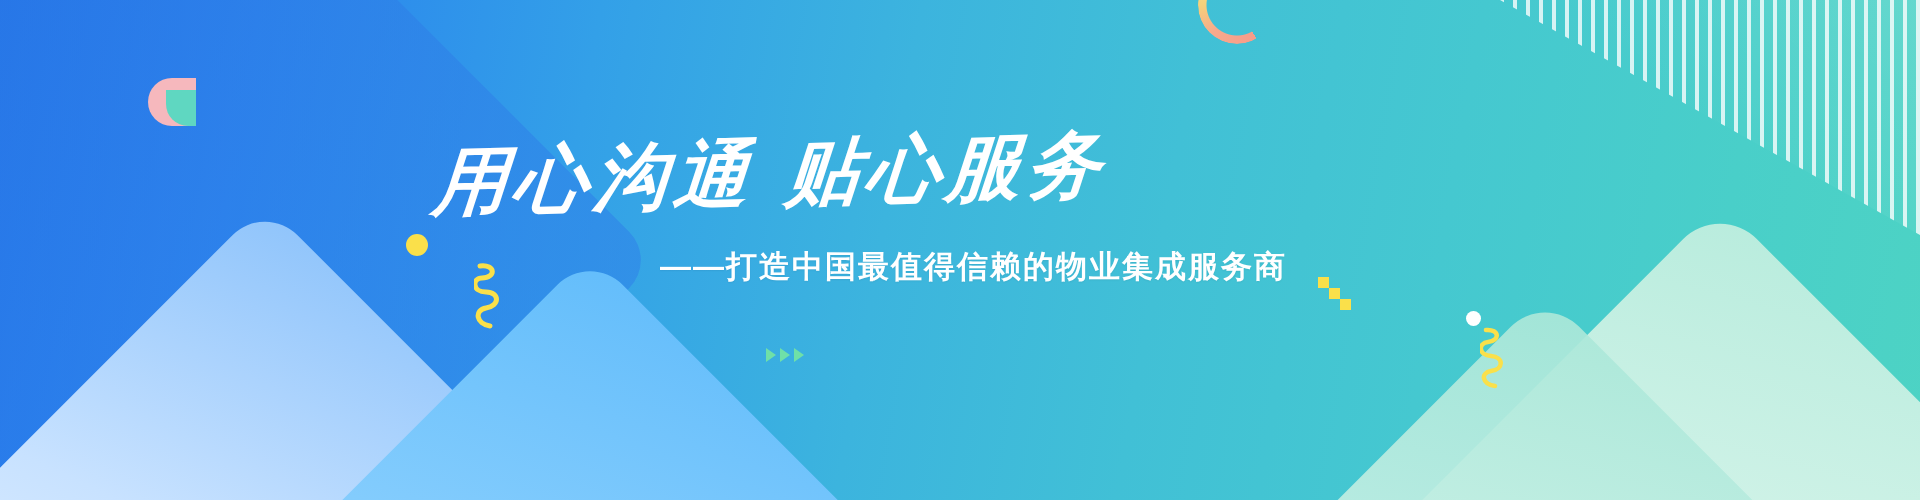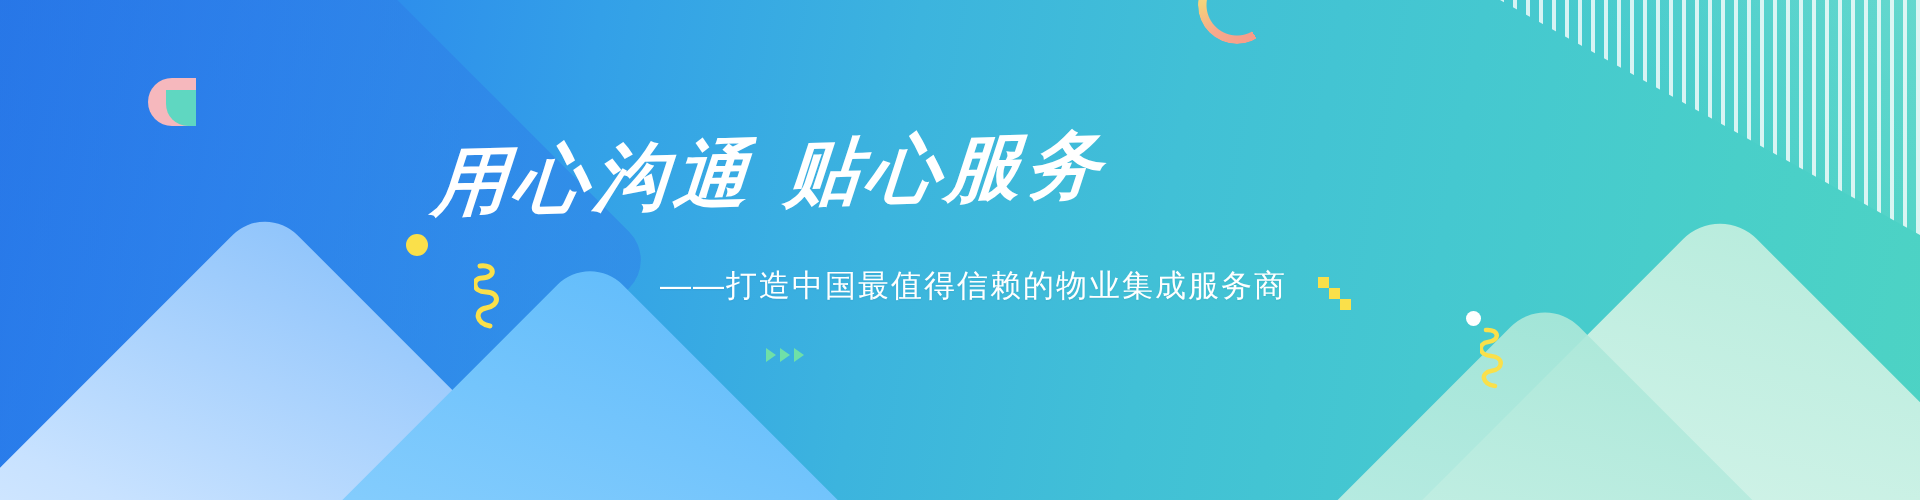--- a/index.html
+++ b/index.html
@@ -151,23 +151,22 @@
     width:700px;height:100px;
   }
   .headline svg{display:block;overflow:visible;}
 
   .subtitle{
     position:absolute;left:660px;top:246px;
     color:#ffffff;
     font-size:31px;
     letter-spacing:2px;
     white-space:nowrap;
-    font-weight:400;
+    font-weight:700;
     text-shadow:0 1px 2px rgba(0,0,0,.06);
-    margin-top:19px;
   }
 </style>
 </head>
 <body>
 
 <div id="banner">
 
   <div class="wedge-left"></div>
 
   <div class="stripes-edge"></div>

